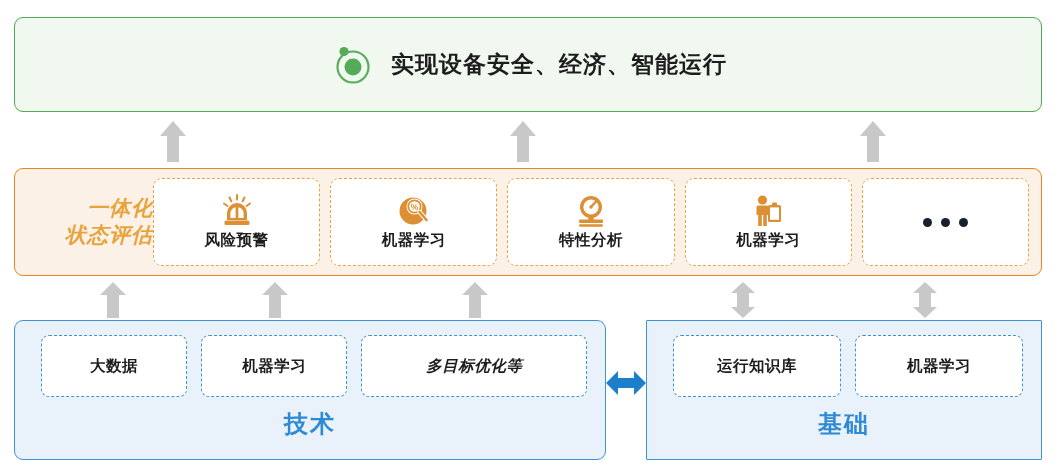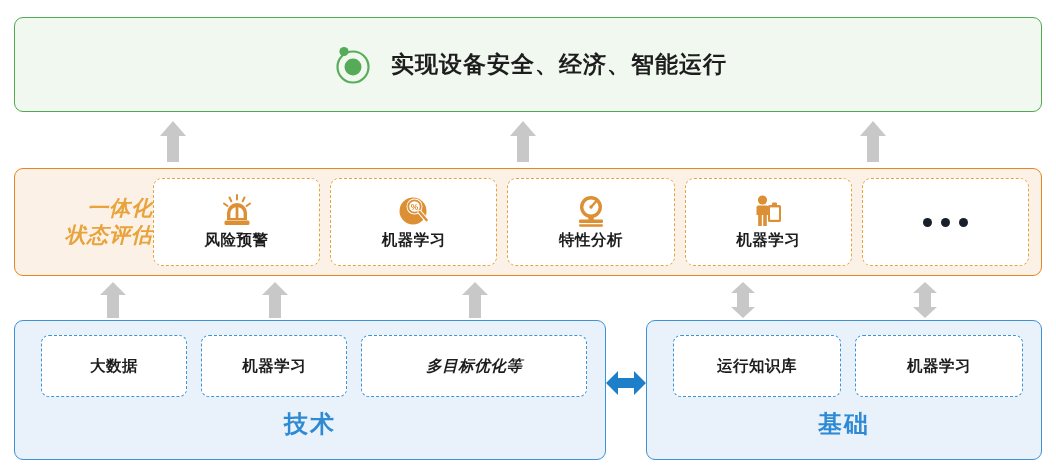--- a/index.html
+++ b/index.html
@@ -102,21 +102,21 @@
     display: flex;
     flex-direction: column;
     padding: 14px 18px 8px 18px;
   }
   .base-panel {
     position: absolute;
     left: 646px; top: 320px;
     width: 396px; height: 140px;
     background: #e9f2fb;
     border: 1.6px solid #3d93d8;
-    border-radius: 9px;
+    border-radius: 1px;
     display: flex;
     flex-direction: column;
     padding: 14px 18px 8px 18px;
   }
   .chips-row {
     display: flex;
     gap: 14px;
     height: 62px;
     padding-left: 8px;
   }

